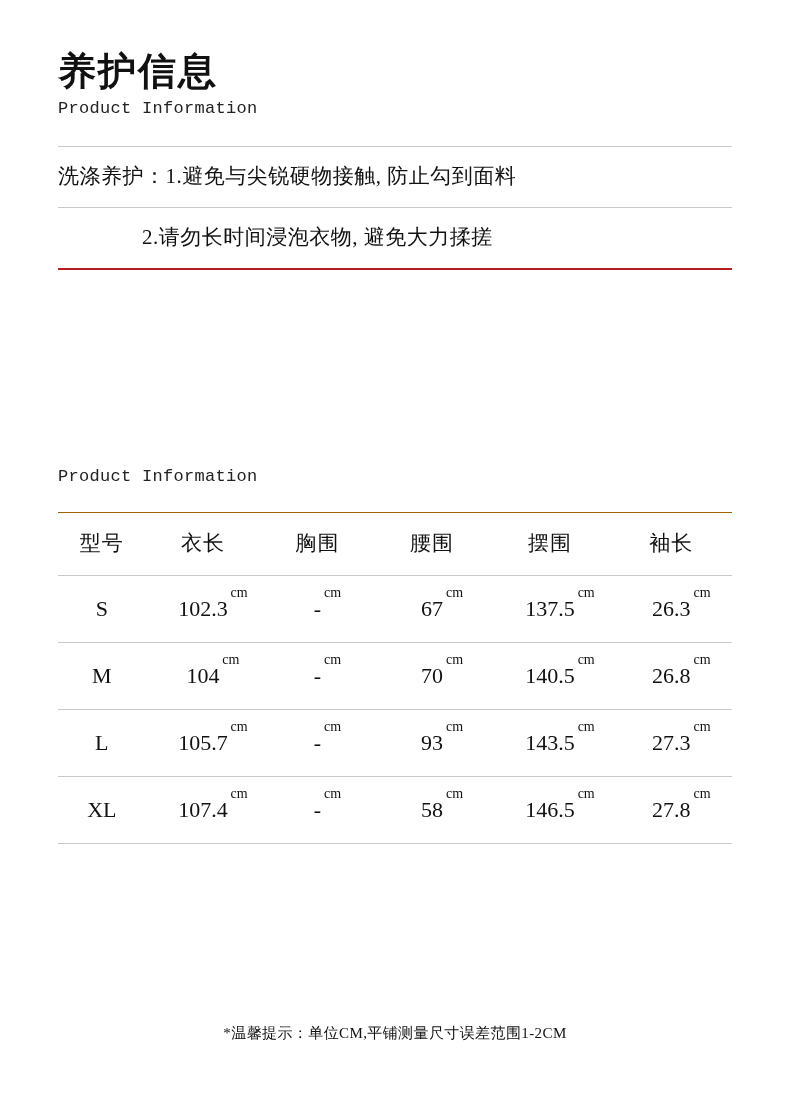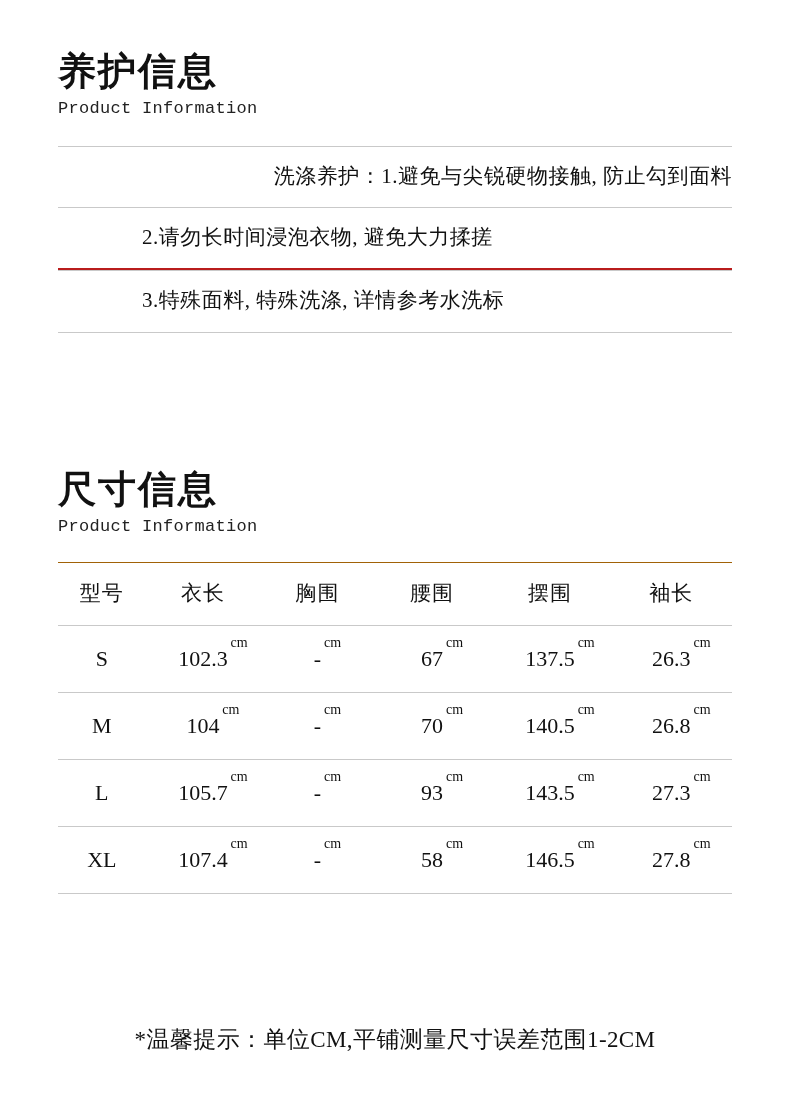--- a/index.html
+++ b/index.html
@@ -60,21 +60,21 @@
     display: block;
     position: relative;
     box-sizing: border-box;
     width: 674px;
     padding: 14px 0 16px 0;
     border-top: 1px solid #c9c9c9;
     font-size: 21px;
     line-height: 1.45;
     color: #111111;
   }
-  .care-row.first { border-top: 1px solid #c9c9c9; text-align: right; }
+  .care-row.first { border-top: 1px solid #c9c9c9; }
   .care-row.thick-bottom { border-bottom: 2px solid #b91c1c; }
   .care-row.last { border-bottom: 1px solid #c9c9c9; }
   .care-label {
     display: inline;
     font-size: 21px;
     letter-spacing: 0.5px;
   }
   .care-text {
     display: inline;
     font-size: 21px;
@@ -133,49 +133,45 @@
   .col-c { width: 17%; }
   .col-d { width: 18%; }
   .col-e { width: 18%; }
 
   .note {
     position: absolute;
     top: 1024px;
     left: 0;
     width: 790px;
     text-align: center;
-    font-size: 23px;
+    font-size: 15px;
     color: #111111;
     letter-spacing: 0.4px;
   }
 </style>
 </head>
 <body>
 
 <div class="page">
 
   <div class="section sec-care">
     <h1 class="heading-cn">养护信息</h1>
     <div class="heading-en">Product Information</div>
 
     <div class="care-table">
       <div class="care-row first">
         <span class="care-label">洗涤养护：</span><span class="care-text">1.避免与尖锐硬物接触, 防止勾到面料</span>
       </div>
       <div class="care-row thick-bottom care-indent">
         <span class="care-text">2.请勿长时间浸泡衣物, 避免大力揉搓</span>
       </div>
-      <div class="care-row last care-indent">
-        <span class="care-text">3.特殊面料, 特殊洗涤, 详情参考水洗标</span>
-      </div>
     </div>
   </div>
 
   <div class="section sec-size">
-    <h1 class="heading-cn">尺寸信息</h1>
     <div class="heading-en">Product Information</div>
 
     <table class="size-table">
       <thead>
         <tr>
           <th class="col-model">型号</th>
           <th class="col-a">衣长</th>
           <th class="col-b">胸围</th>
           <th class="col-c">腰围</th>
           <th class="col-d">摆围</th>

